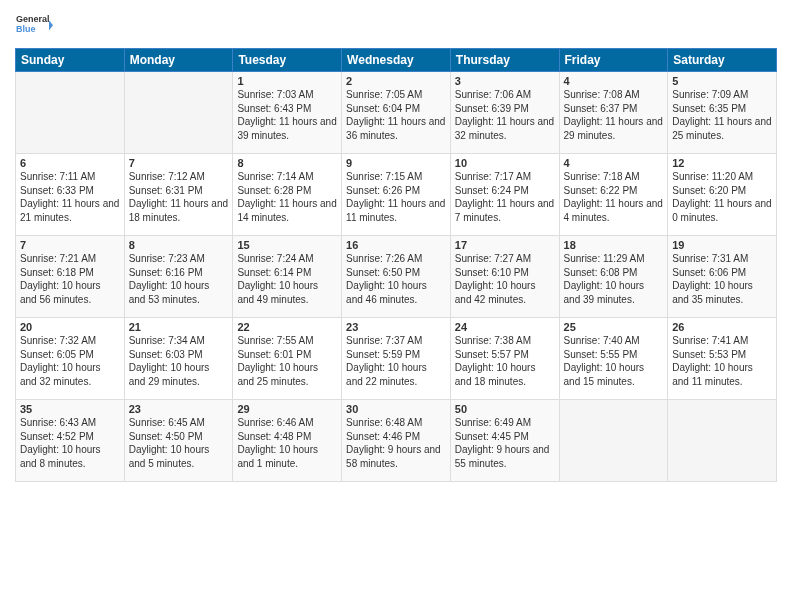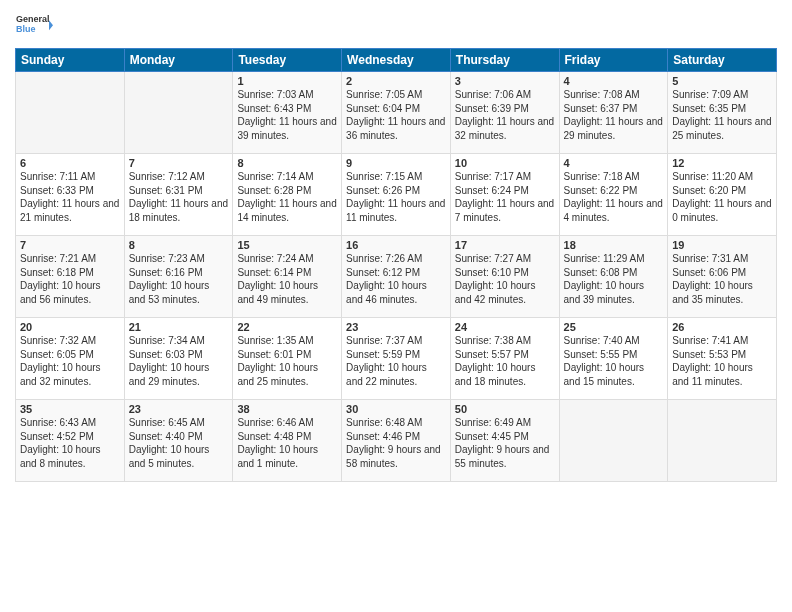--- a/index.html
+++ b/index.html
@@ -200,21 +200,21 @@
           </td>
           <td>
             <span class="day-number">15</span>
             <div class="day-info">Sunrise: 7:24 AM
 Sunset: 6:14 PM
 Daylight: 10 hours and 49 minutes.</div>
           </td>
           <td>
             <span class="day-number">16</span>
             <div class="day-info">Sunrise: 7:26 AM
-Sunset: 6:12 PM
+Sunset: 6:50 PM
 Daylight: 10 hours and 46 minutes.</div>
           </td>
           <td>
             <span class="day-number">17</span>
             <div class="day-info">Sunrise: 7:27 AM
 Sunset: 6:10 PM
 Daylight: 10 hours and 42 minutes.</div>
           </td>
           <td>
             <span class="day-number">18</span>
@@ -237,21 +237,21 @@
 Daylight: 10 hours and 32 minutes.</div>
           </td>
           <td>
             <span class="day-number">21</span>
             <div class="day-info">Sunrise: 7:34 AM
 Sunset: 6:03 PM
 Daylight: 10 hours and 29 minutes.</div>
           </td>
           <td>
             <span class="day-number">22</span>
-            <div class="day-info">Sunrise: 1:35 AM
+            <div class="day-info">Sunrise: 7:55 AM
 Sunset: 6:01 PM
 Daylight: 10 hours and 25 minutes.</div>
           </td>
           <td>
             <span class="day-number">23</span>
             <div class="day-info">Sunrise: 7:37 AM
 Sunset: 5:59 PM
 Daylight: 10 hours and 22 minutes.</div>
           </td>
           <td>
@@ -276,25 +276,25 @@
         <tr>
           <td>
             <span class="day-number">35</span>
             <div class="day-info">Sunrise: 6:43 AM
 Sunset: 4:52 PM
 Daylight: 10 hours and 8 minutes.</div>
           </td>
           <td>
             <span class="day-number">23</span>
             <div class="day-info">Sunrise: 6:45 AM
-Sunset: 4:40 PM
+Sunset: 4:50 PM
 Daylight: 10 hours and 5 minutes.</div>
           </td>
           <td>
-            <span class="day-number">38</span>
+            <span class="day-number">29</span>
             <div class="day-info">Sunrise: 6:46 AM
 Sunset: 4:48 PM
 Daylight: 10 hours and 1 minute.</div>
           </td>
           <td>
             <span class="day-number">30</span>
             <div class="day-info">Sunrise: 6:48 AM
 Sunset: 4:46 PM
 Daylight: 9 hours and 58 minutes.</div>
           </td>

